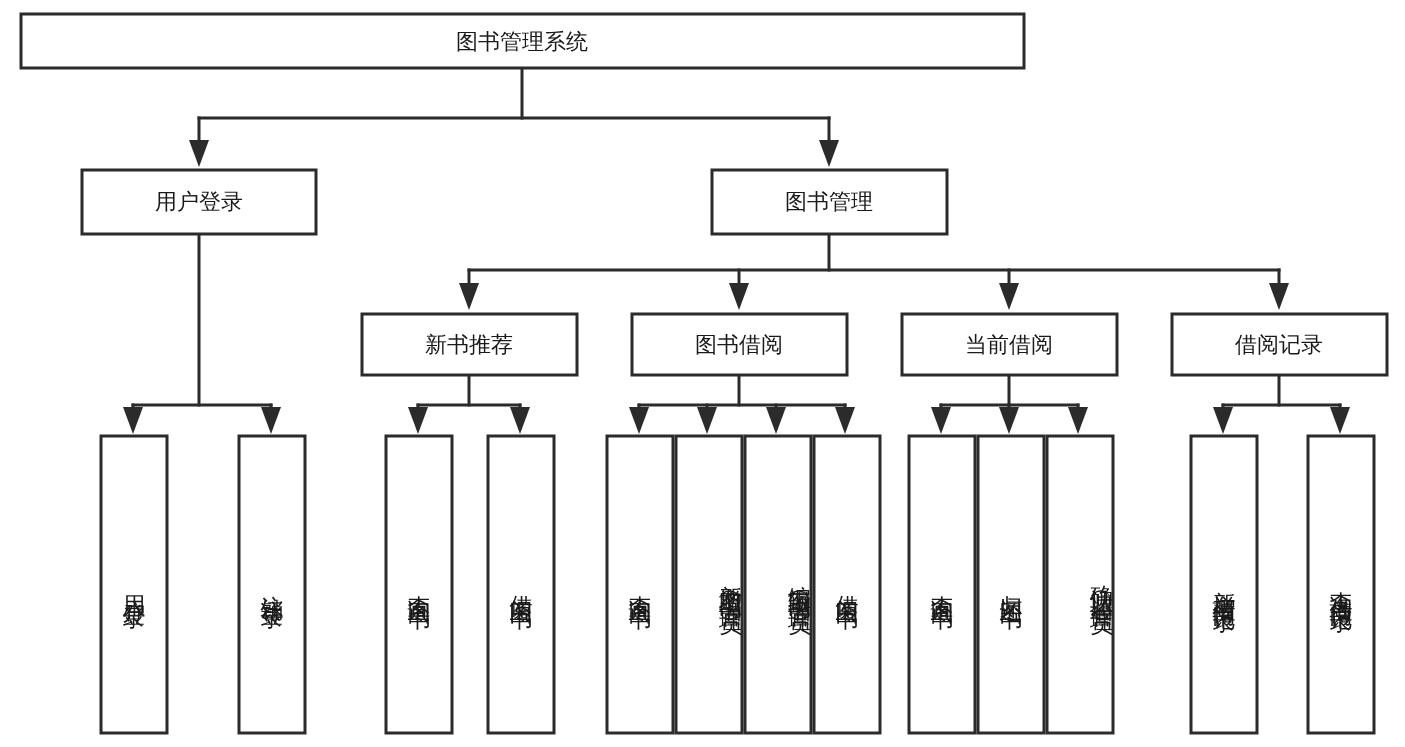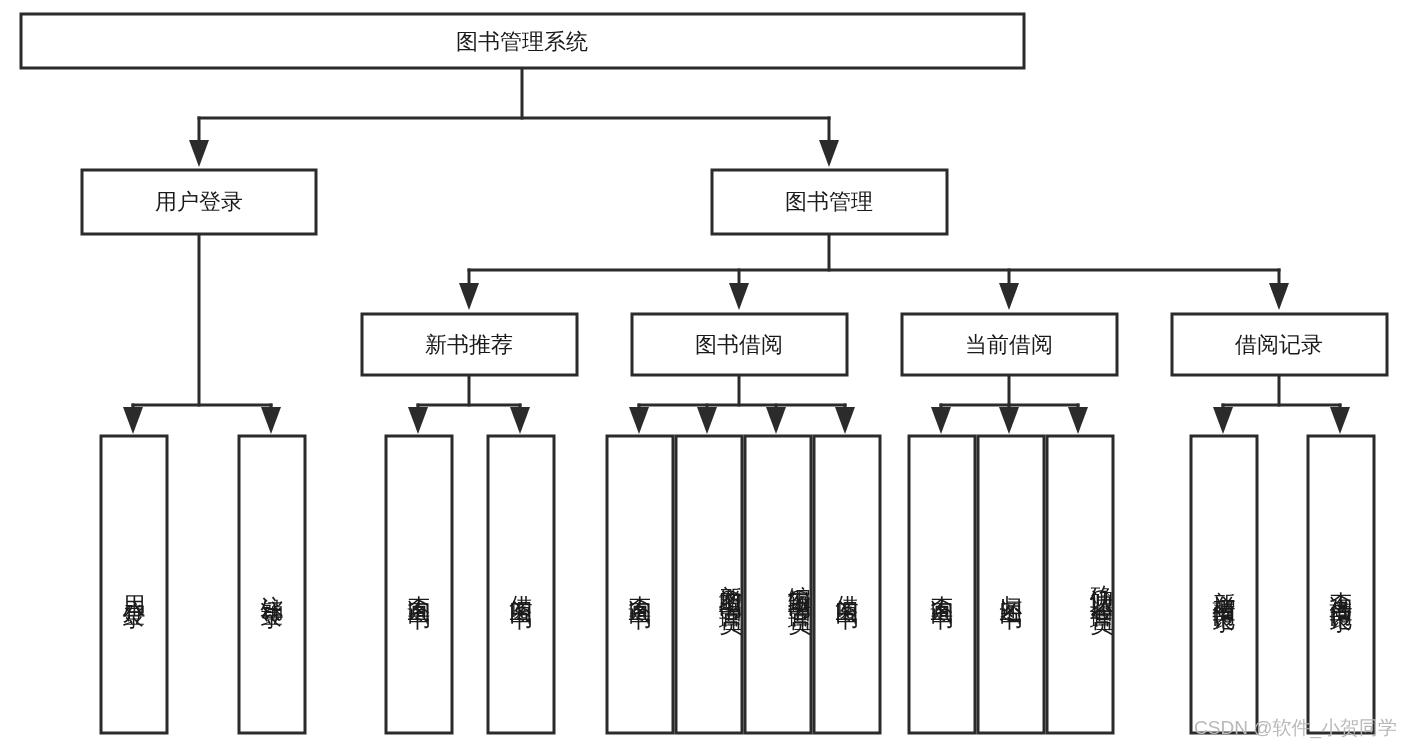--- a/index.html
+++ b/index.html
@@ -249,21 +249,20 @@
 
     <g>
       <rect class="node-box" x="1308" y="436" width="66" height="297"></rect>
       <foreignObject x="1308" y="436" width="66" height="297">
         <div xmlns="http://www.w3.org/1999/xhtml" class="vtext-wrap">查询借阅记录</div>
       </foreignObject>
     </g>
 
   </svg>
 
-  <div class="watermark">CSDN @软件_小贺同学</div>
 </div>
 
 <style>
   .vtext-wrap {
     width: 66px;
     height: 297px;
     display: flex;
     align-items: center;
     justify-content: center;
     writing-mode: vertical-rl;

